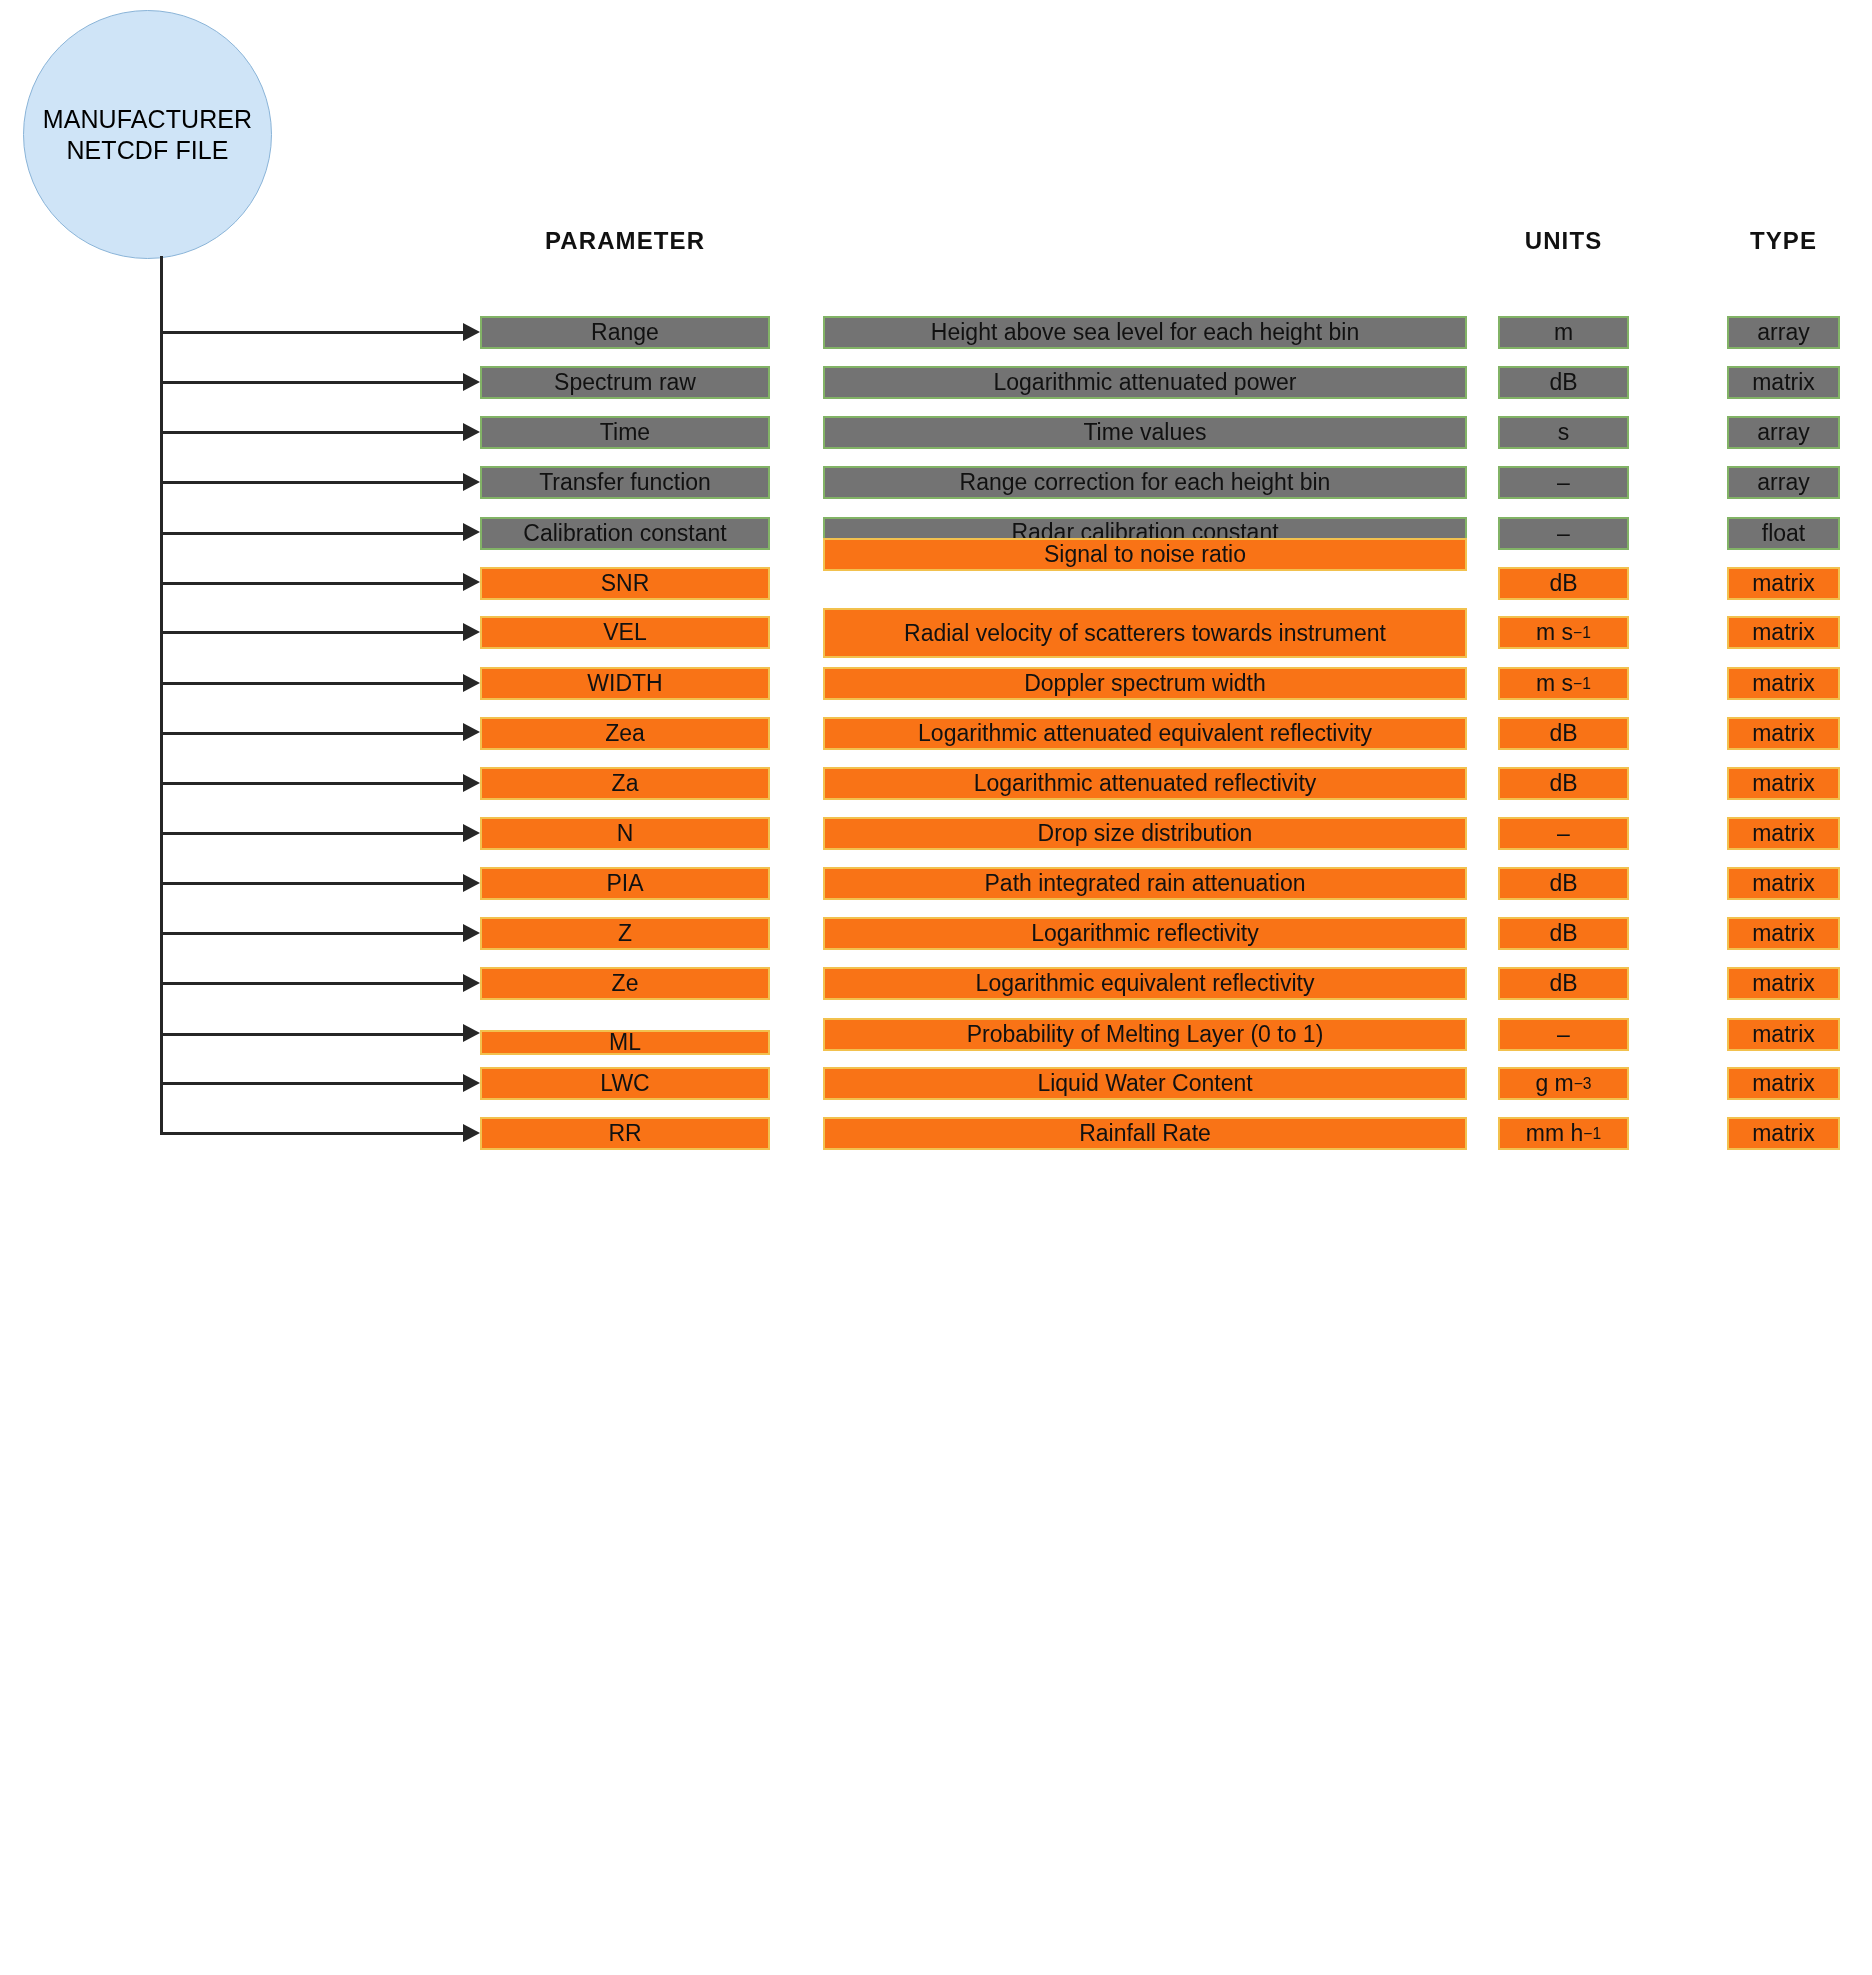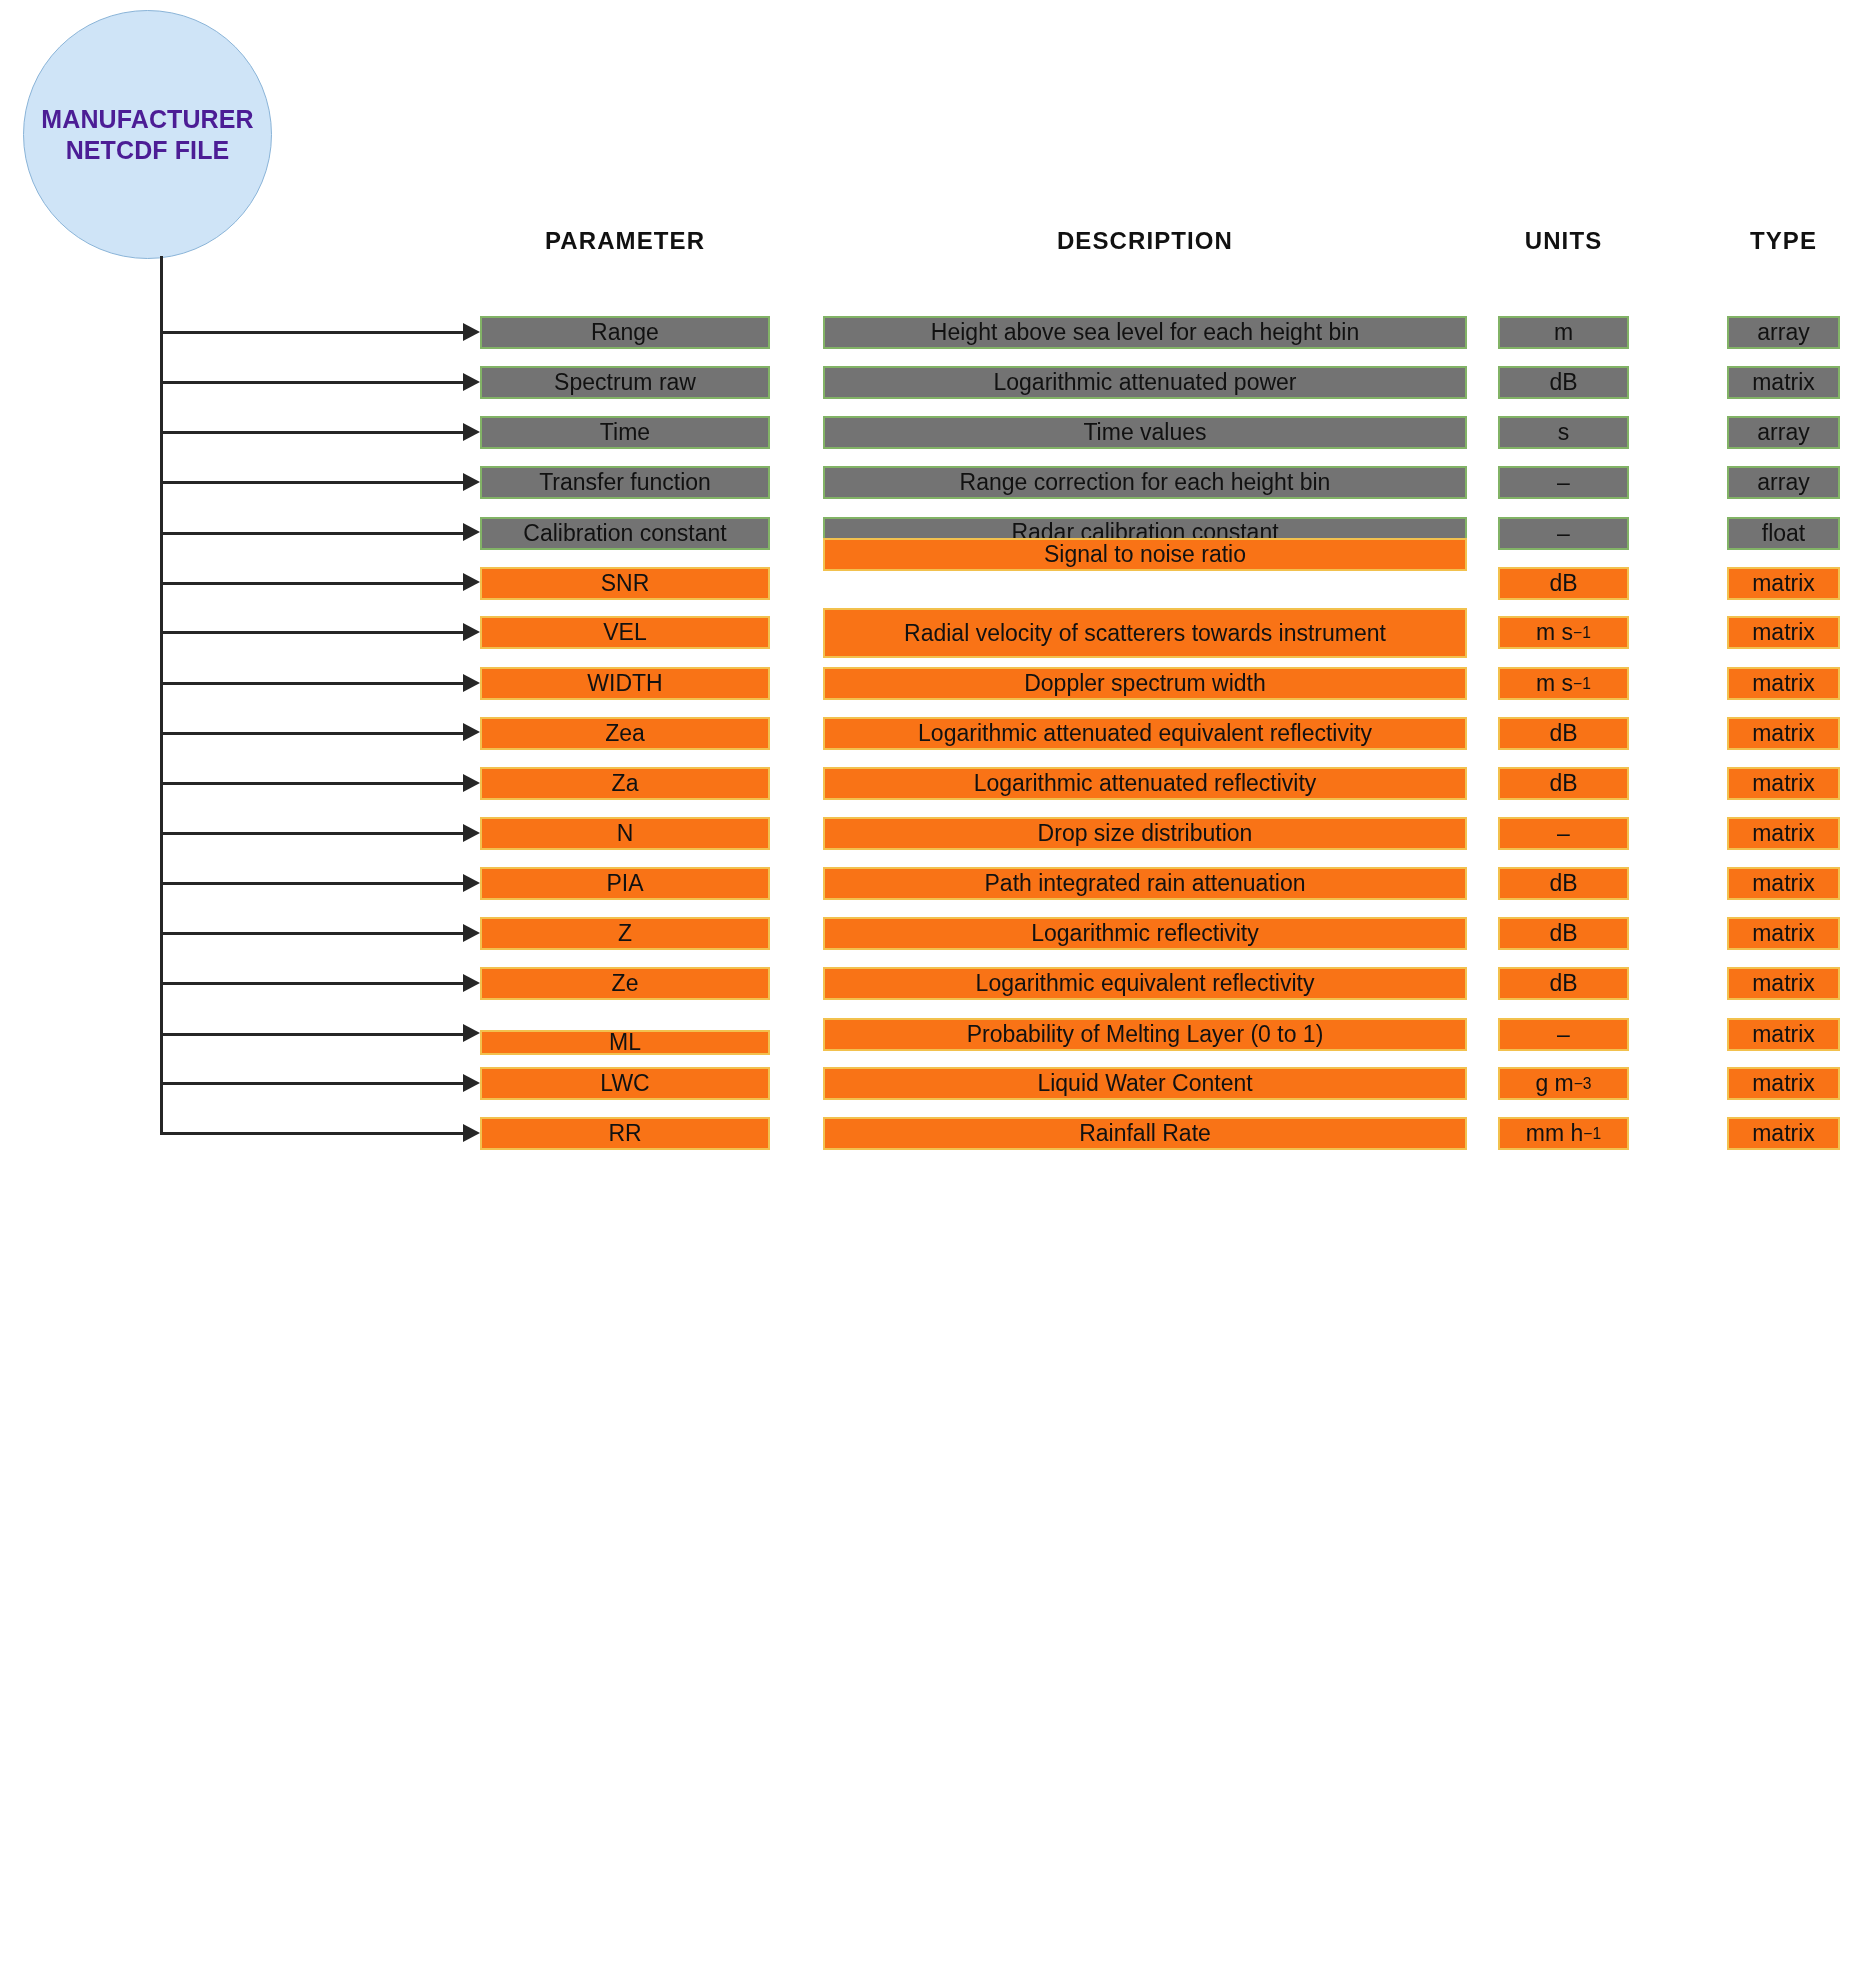--- a/index.html
+++ b/index.html
@@ -31,24 +31,23 @@
     border: 1.7px solid #8ab4d8;
     box-sizing: border-box;
     display: flex;
     align-items: center;
     justify-content: center;
     text-align: center;
   }
   .source-node .label {
     font-size: 25px;
     line-height: 1.24;
-    color: #4c1d95;
+    color: #000000;
     letter-spacing: 0.1px;
     white-space: pre-line;
-    font-weight: bold;
   }
 
   
   .trunk {
     position: absolute;
     background: #262626;
     width: 2.8px;
   }
   .branch {
     position: absolute;
@@ -115,21 +114,20 @@
 <body>
 
 <div id="canvas">
 
   <div class="source-node">
     <div class="label">MANUFACTURER
 NETCDF FILE</div>
   </div>
 
   <div class="col-header" style="left:480px;top:227px;width:290px;">PARAMETER</div>
-  <div class="col-header" style="left:823px;top:227px;width:644px;">DESCRIPTION</div>
   <div class="col-header" style="left:1498px;top:227px;width:131px;">UNITS</div>
   <div class="col-header" style="left:1727px;top:227px;width:113px;">TYPE</div>
 
   <div id="connectors">
       <div class="branch" style="left: 160px; top: 331px; width: 305px;"></div>
       <div class="arrow-head" style="left: 463px; top: 323px;"></div>
       <div class="branch" style="left: 160px; top: 381px; width: 305px;"></div>
       <div class="arrow-head" style="left: 463px; top: 373px;"></div>
       <div class="branch" style="left: 160px; top: 431px; width: 305px;"></div>
       <div class="arrow-head" style="left: 463px; top: 423px;"></div>

